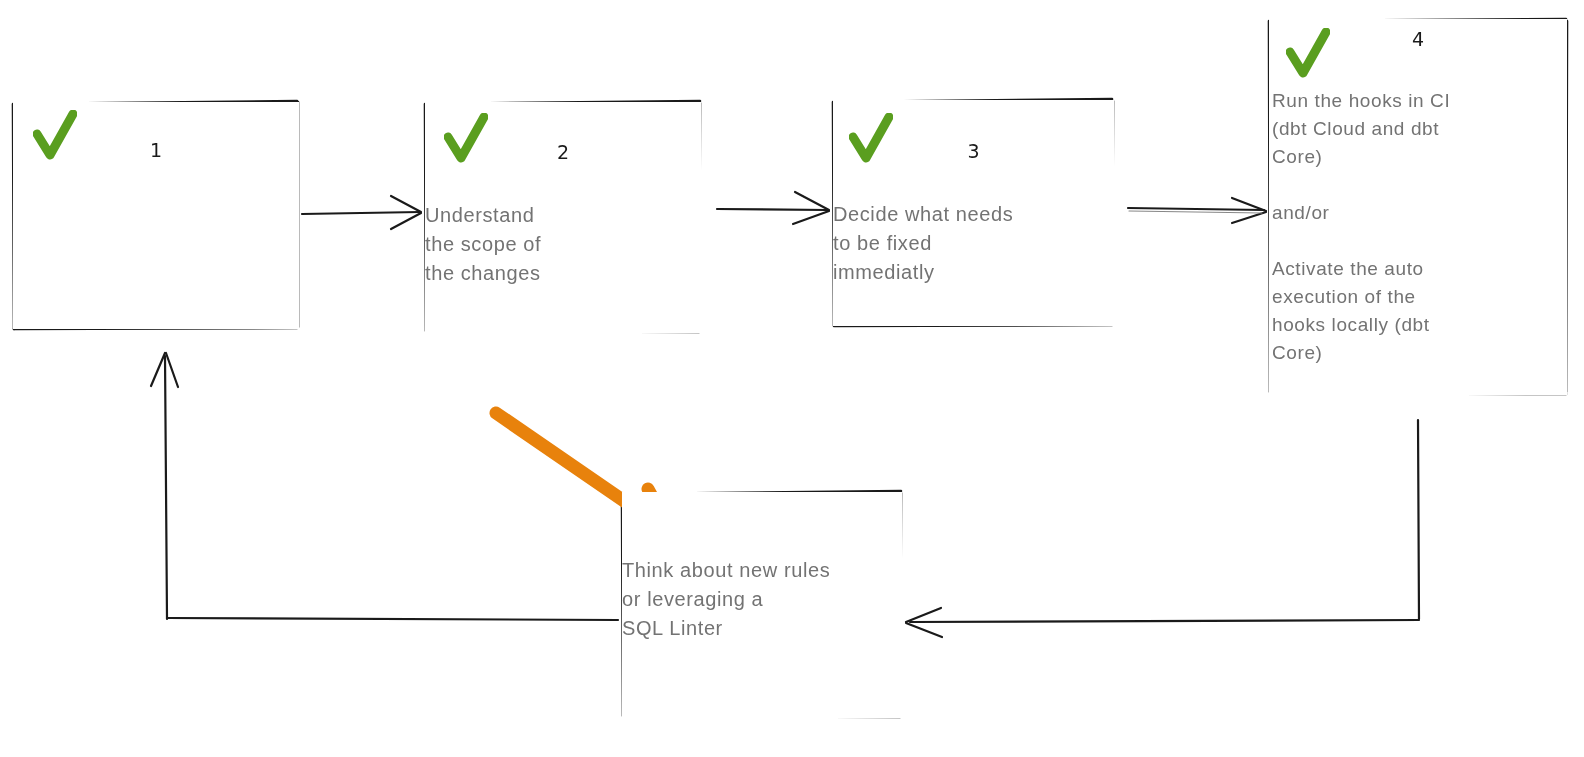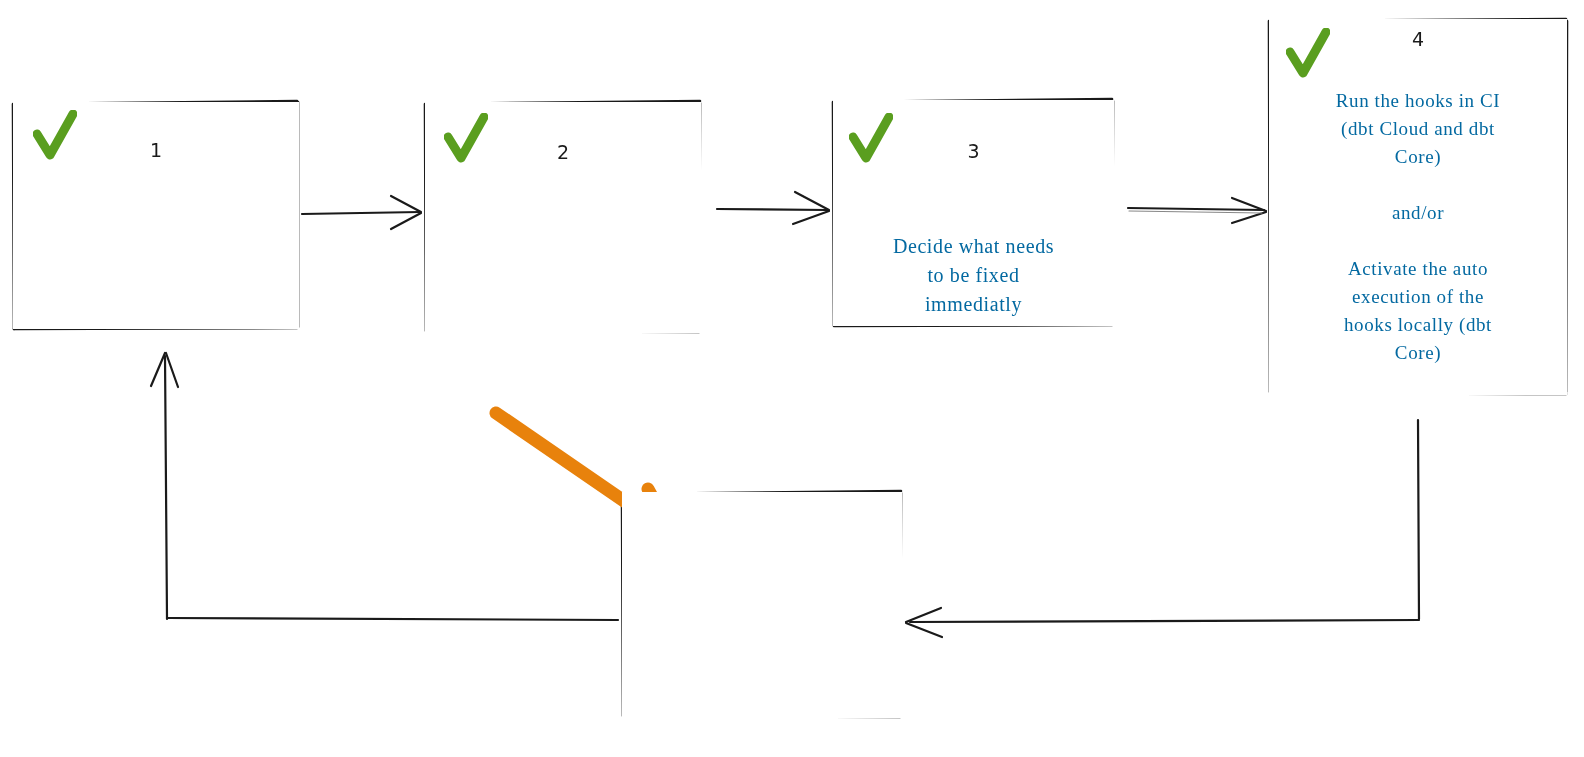--- a/index.html
+++ b/index.html
@@ -26,23 +26,22 @@
   }
   .node {
     position: absolute;
     box-sizing: border-box;
     background: #ffffff;
   }
   .node-text {
     position: absolute;
     left: 0;
     width: 100%;
-    text-align: center;
-    color: #0369a1;
-    font-family: Liberation Serif, serif;
+    color: #737373;
+    font-family: Liberation Sans, sans-serif;
     font-size: 20px;
     line-height: 29px;
     letter-spacing: 0.6px;
     white-space: pre-line;
   }
   .node-number {
     position: absolute;
     text-align: center;
     color: #1a1a1a;
     font-family: "DejaVu Sans", sans-serif;
@@ -65,21 +64,21 @@
   .n3-check { left: 849px;  top: 113px; }
   .n4-check { left: 1286px; top: 28px;  }
 
   .n1-num { left: 13px;   top: 139px; width: 286px; }
   .n2-num { left: 425px;  top: 141px; width: 276px; }
   .n3-num { left: 833px;  top: 140px; width: 281px; }
   .n4-num { left: 1269px; top: 28px;  width: 298px; }
 
   .n1-body { top: 200px; left: 13px;   width: 286px; }
   .n2-body { top: 201px; left: 425px;  width: 276px; }
-  .n3-body { top: 200px; left: 833px;  width: 281px; margin-top: 32px; }
+  .n3-body { top: 200px; left: 833px;  width: 281px; }
   .n4-body { top: 87px;  left: 1272px; width: 292px; font-size: 19px; line-height: 28px; }
   .n5-body { top: 556px; left: 622px;  width: 280px; }
 </style>
 </head>
 <body>
 
 <div id="canvas">
 
   <svg id="sketch-layer" viewBox="0 0 1584 757">
 
@@ -170,20 +169,23 @@
   <svg class="check-icon n1-check" viewBox="0 0 44 52">
     <path d="M4 24 L17 45 L40 4" fill="none" stroke="#5a9e1f" stroke-width="9" stroke-linecap="round" stroke-linejoin="round"></path>
   </svg>
   <div class="node-number n1-num">1</div>
 
   <div class="node node-2"></div>
   <svg class="check-icon n2-check" viewBox="0 0 44 52">
     <path d="M4 24 L17 45 L40 4" fill="none" stroke="#5a9e1f" stroke-width="9" stroke-linecap="round" stroke-linejoin="round"></path>
   </svg>
   <div class="node-number n2-num">2</div>
+  <div class="node-text n2-body">Understand
+the scope of
+the changes</div>
 
   <div class="node node-3"></div>
   <svg class="check-icon n3-check" viewBox="0 0 44 52">
     <path d="M4 24 L17 45 L40 4" fill="none" stroke="#5a9e1f" stroke-width="9" stroke-linecap="round" stroke-linejoin="round"></path>
   </svg>
   <div class="node-number n3-num">3</div>
   <div class="node-text n3-body">Decide what needs
 to be fixed
 immediatly</div>
 
@@ -197,14 +199,17 @@
 Core)
 
 and/or
 
 Activate the auto
 execution of the
 hooks locally (dbt
 Core)</div>
 
   <div class="node node-5"></div>
+  <div class="node-text n5-body">Think about new rules
+or leveraging a
+SQL Linter</div>
 
 </div>
 
 </body></html>

